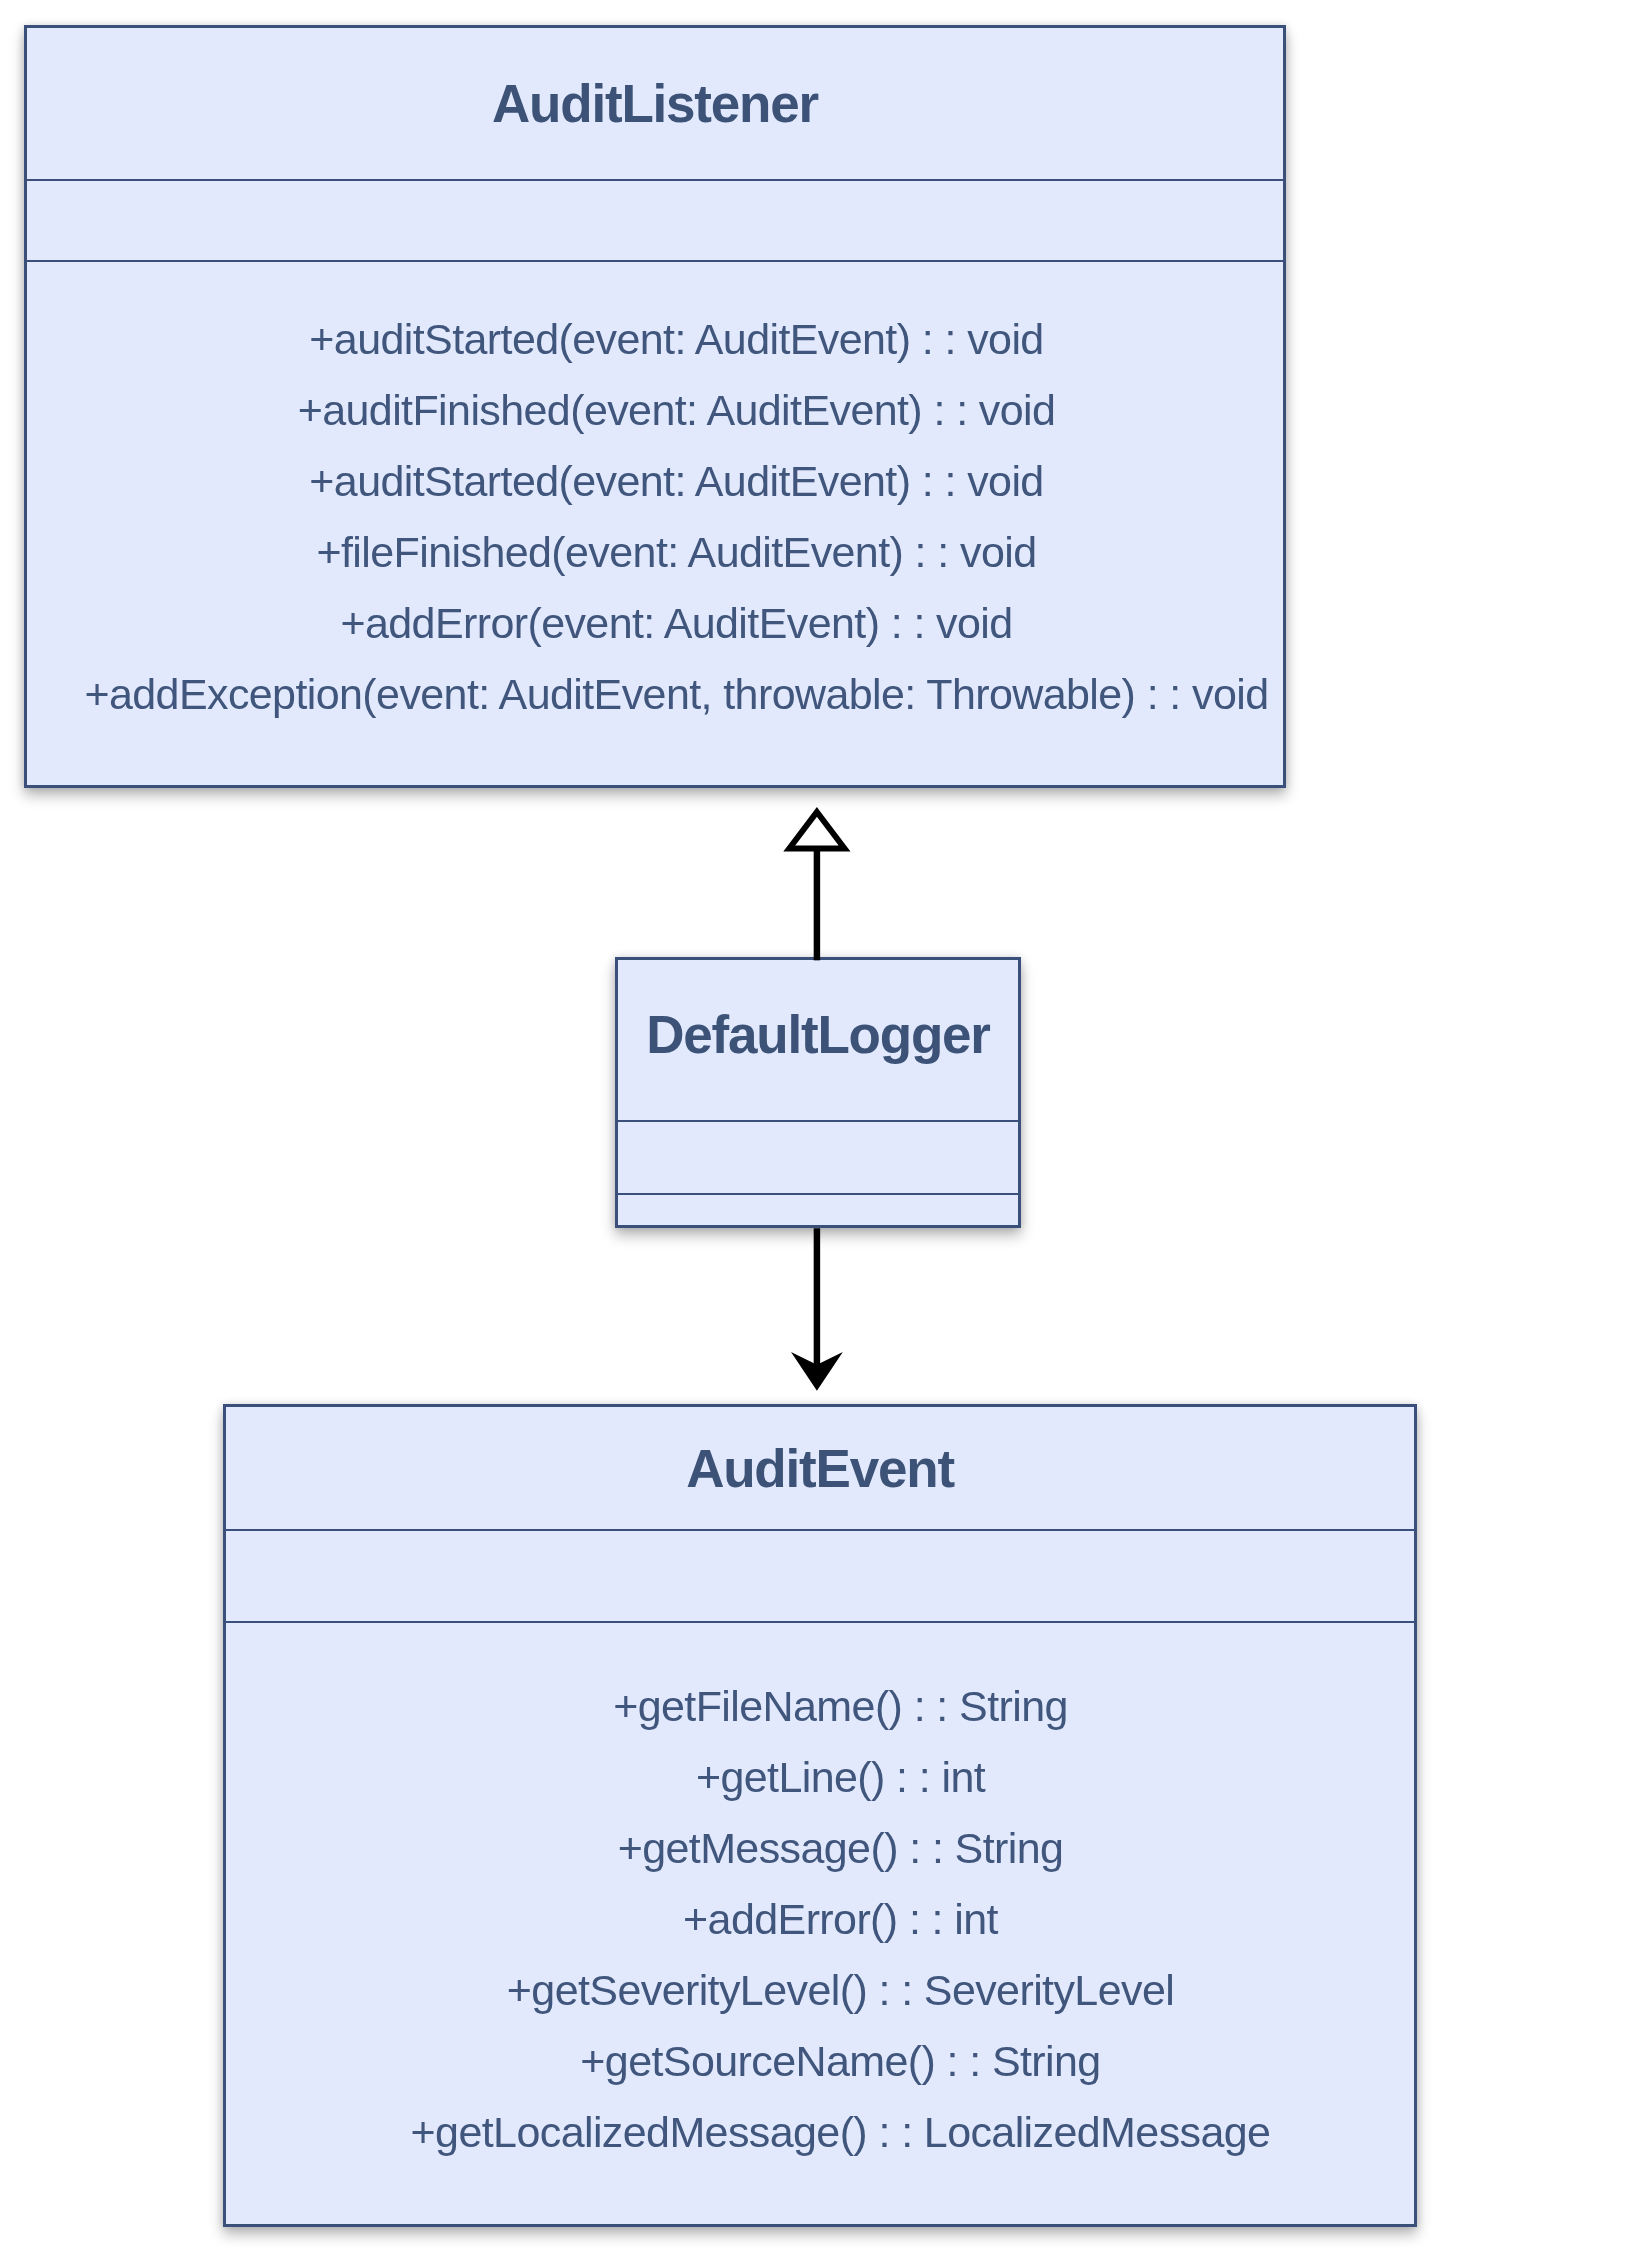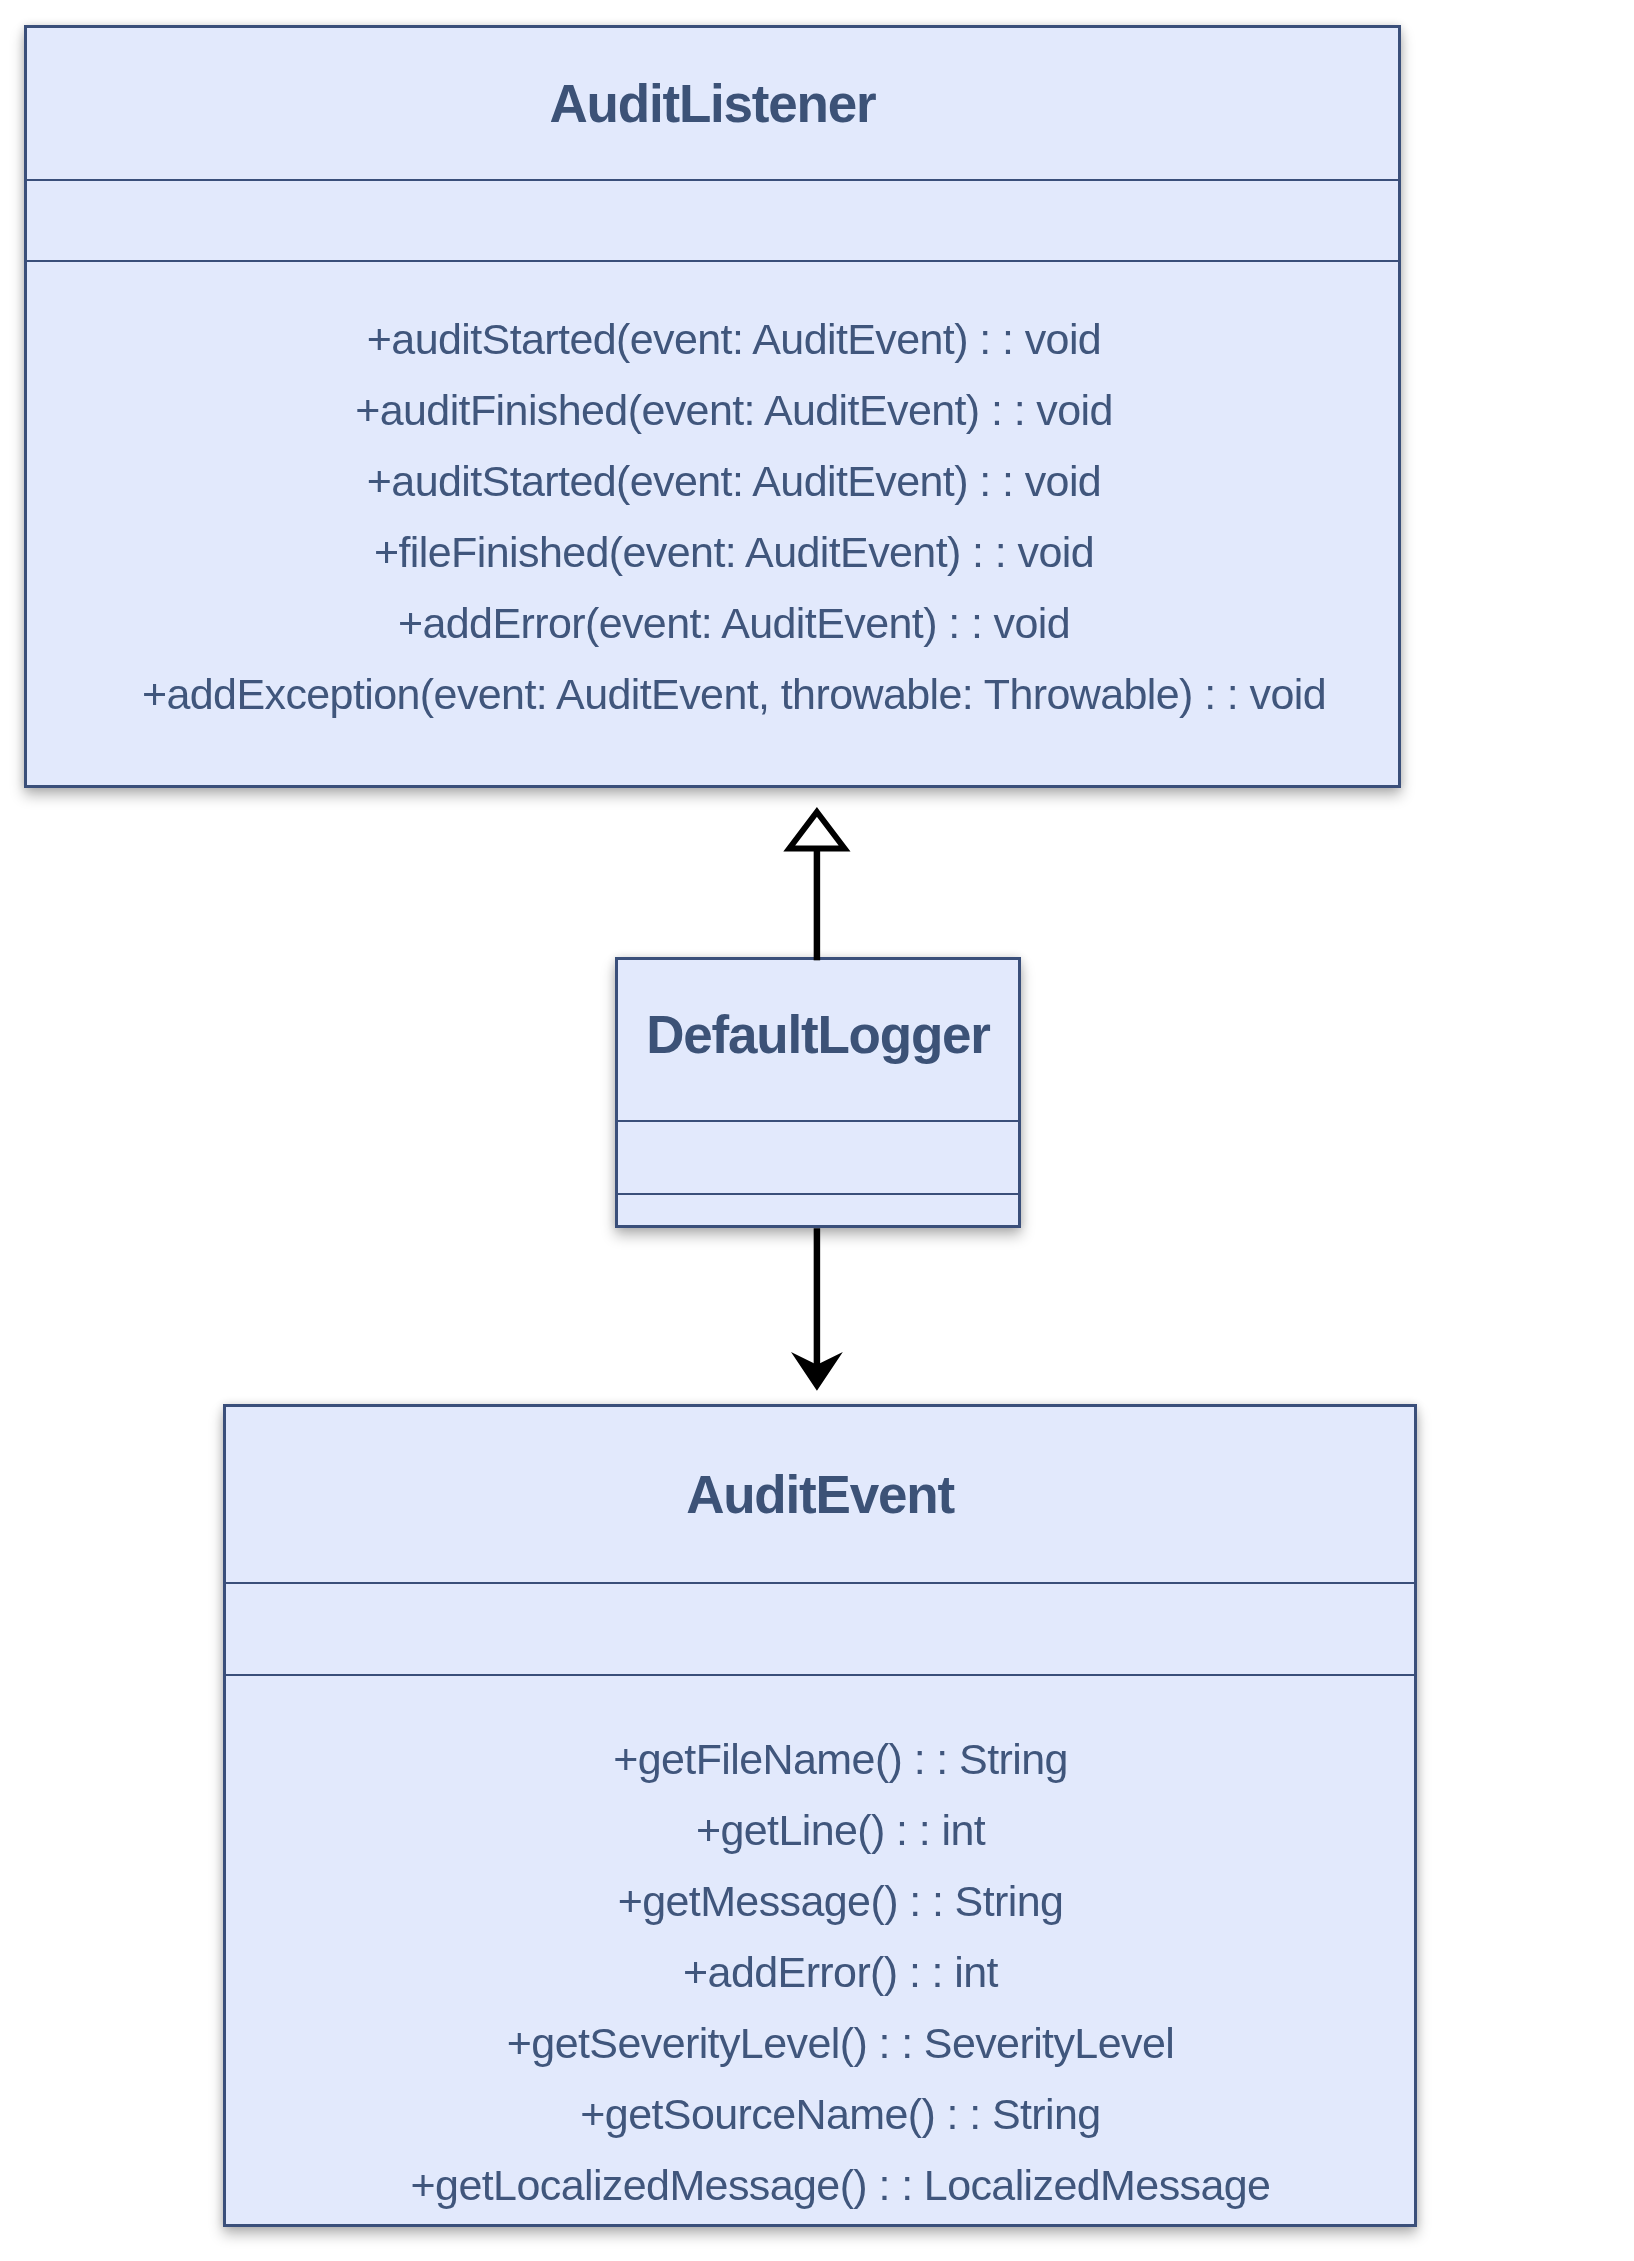--- a/index.html
+++ b/index.html
@@ -46,31 +46,31 @@
     color: #40567c;
     overflow: hidden;
     text-align: center;
   }
   .uml-method-row {
     height: 71px;
     line-height: 71px;
     white-space: nowrap;
   }
 
-  #class-audit-listener { left: 24px;   top: 25px;   width: 1377px; height: 763px; }
+  #class-audit-listener { left: 24px;   top: 25px;   width: 1262px; height: 763px; }
   #class-audit-listener .uml-title   { height: 151px; }
   #class-audit-listener .uml-attrs   { height: 81px; }
   #class-audit-listener .uml-methods { padding: 42px 0 0 43px; }
 
   #class-default-logger { left: 615px; top: 957px; width: 406px;  height: 271px; gap: 12px; }
   #class-default-logger .uml-title   { height: 148px; }
   #class-default-logger .uml-attrs   { height: 61px; }
 
   #class-audit-event   { left: 223px;  top: 1404px; width: 1194px; height: 823px; }
-  #class-audit-event .uml-title   { height: 175px; }
+  #class-audit-event .uml-title   { height: 122px; }
   #class-audit-event .uml-attrs   { height: 81px; }
   #class-audit-event .uml-methods { padding: 48px 0 0 41px; margin-top: 11px; }
 
   #arrow-layer {
     position: absolute;
     left: 0; top: 0;
     width: 1635px;
     height: 2261px;
     pointer-events: none;
   }

